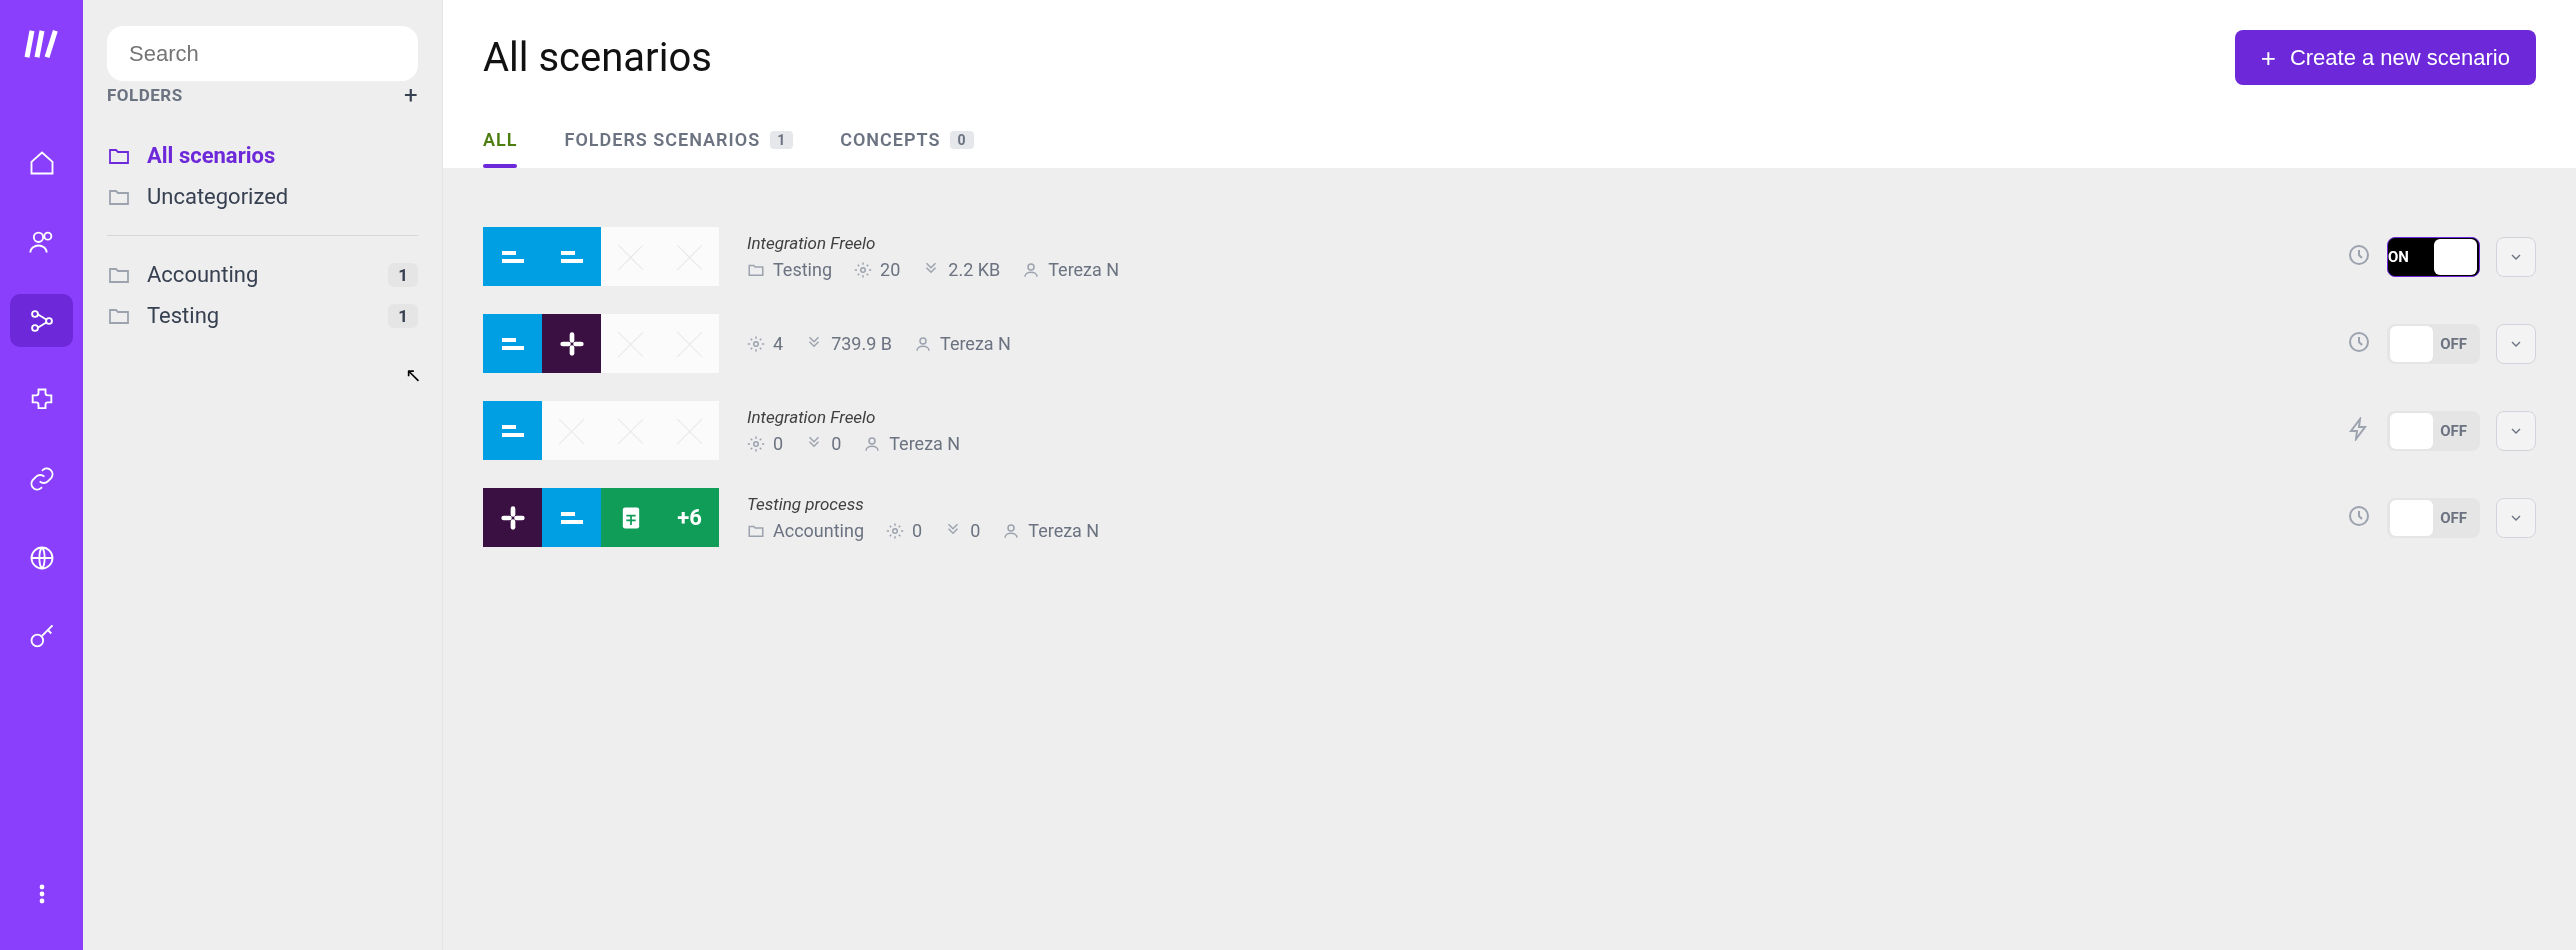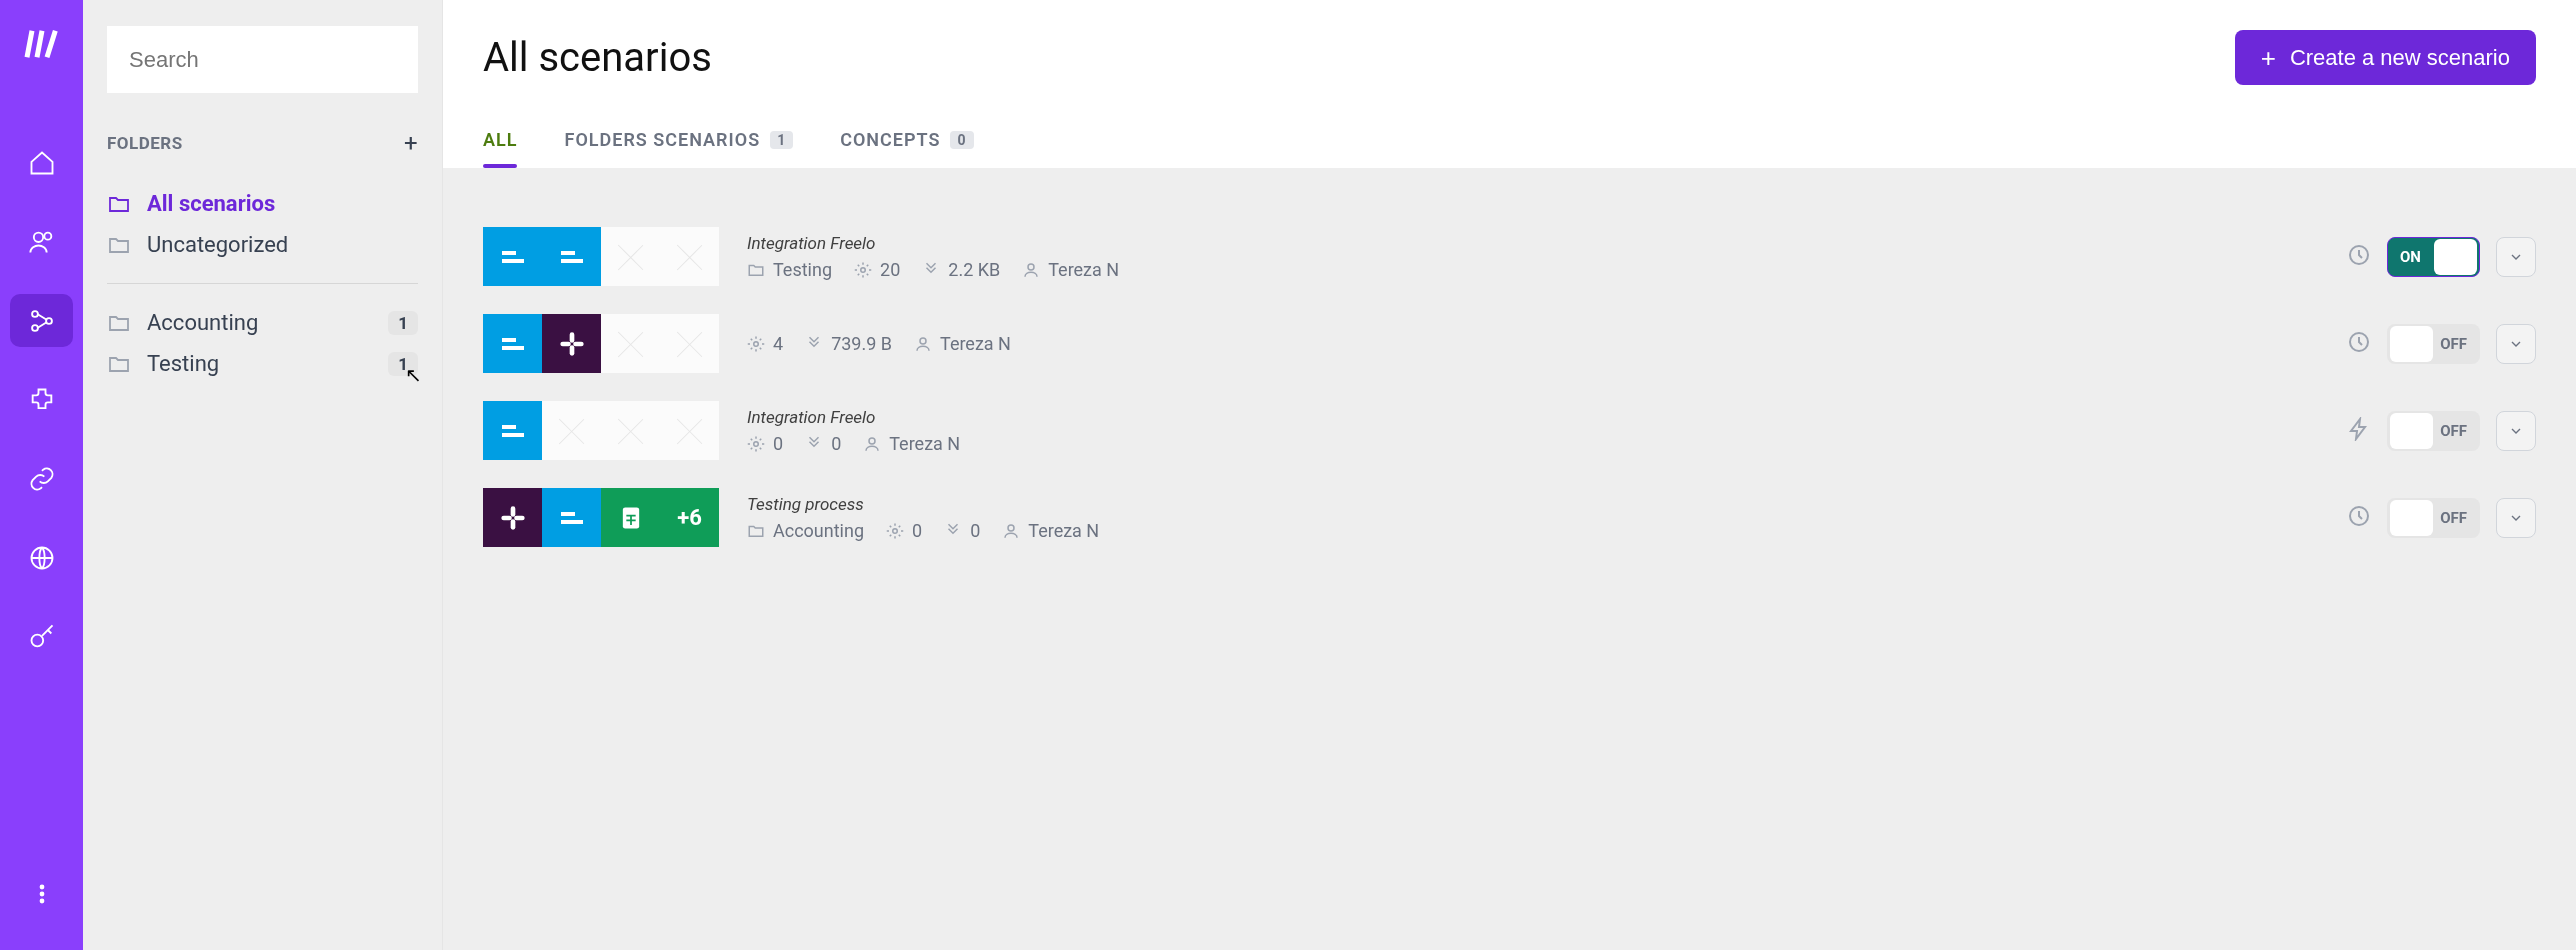--- a/index.html
+++ b/index.html
@@ -24,24 +24,24 @@
   .rail .nav-item.active { background:#6d28d9; }
   .rail svg{stroke:#fff;fill:none;stroke-width:1.6;}
   .rail .more{margin-top:auto;margin-bottom:30px;}
 
   
   .side {
     width:360px; flex:0 0 360px; background:#eeeeee; padding:26px 24px 0 24px;
     border-right:1px solid #e5e5e5;
   }
   .search {
-    background:#fff;border-radius:0;height:67px;display:flex;align-items:center;padding:0 22px;color:#6b7280;font-size:22px;
+    background:#fff;border-radius:16px;height:55px;display:flex;align-items:center;padding:0 22px;color:#6b7280;font-size:22px;
   }
   .search input{border:none;outline:none;font-size:22px;width:100%;color:#111;}
-  .folders-hdr{display:flex;justify-content:space-between;align-items:center;margin-top:36px;color:#6b7280;letter-spacing:0.5px;font-size:17px;font-weight:700;}
+  .folders-hdr{display:flex;justify-content:space-between;align-items:center;color:#6b7280;letter-spacing:0.5px;font-size:17px;font-weight:700;}
   .folders-hdr .plus{font-size:24px;color:#374151;cursor:pointer;font-weight:400;}
   .folder-list{margin-top:26px;}
   .folder-item{display:flex;align-items:center;gap:16px;font-size:22px;padding:8px 0;color:#374151;cursor:pointer;}
   .folder-item.active{color:#6d28d9;font-weight:700;}
   .folder-item .count{margin-left:auto;background:#e5e5e5;border-radius:6px;font-weight:700;font-size:17px;padding:2px 10px;color:#374151;}
   .folder-item svg{width:24px;height:24px;stroke:#9ca3af;fill:none;stroke-width:1.8;}
   .folder-item.active svg{stroke:#6d28d9;}
   hr.sep{border:none;border-top:1px solid #d6d6d6;margin:18px 0;}
 
   
@@ -79,21 +79,21 @@
 
   .info{flex:1;min-width:0;}
   .sname{font-size:17px;color:#404040;margin-bottom:6px;font-style:italic;}
   .meta{display:flex;gap:22px;color:#6b7280;font-size:18px;align-items:center;flex-wrap:wrap;}
   .meta span{display:inline-flex;align-items:center;gap:8px;}
   .meta svg{width:18px;height:18px;stroke:#9ca3af;fill:none;stroke-width:2;}
 
   .ctrls{display:flex;align-items:center;gap:16px;}
   .ctrls svg.clk{width:24px;height:24px;stroke:#9ca3af;fill:none;stroke-width:2;}
   .toggle{width:93px;height:40px;border-radius:8px;display:flex;align-items:center;font-size:15px;font-weight:700;cursor:pointer;border:1px solid transparent;}
-  .toggle.on{background:#0f766e;color:#fff;justify-content:flex-start;padding-left:12px;border-color:#6d28d9;}
+  .toggle.on{background:#000000;color:#fff;justify-content:flex-start;border-color:#6d28d9;}
   .toggle.on .knob{margin-left:auto;}
   .toggle.off{background:#e5e5e5;color:#6b7280;justify-content:flex-end;padding-right:12px;}
   .toggle .knob{width:43px;height:36px;background:#fff;border-radius:6px;}
   .toggle.off .knob{margin-right:auto;margin-left:2px;}
   .toggle.on .knob{margin-right:2px;}
   .menu-btn{width:40px;height:40px;border:1px solid #d1d5db;border-radius:8px;background:#f3f3f3;display:flex;align-items:center;justify-content:center;cursor:pointer;}
   .menu-btn svg{width:16px;height:16px;stroke:#6b7280;fill:none;stroke-width:2;}
 
   .cursor{position:fixed;left:405px;top:363px;font-size:20px;color:#000;pointer-events:none;}
 </style>

